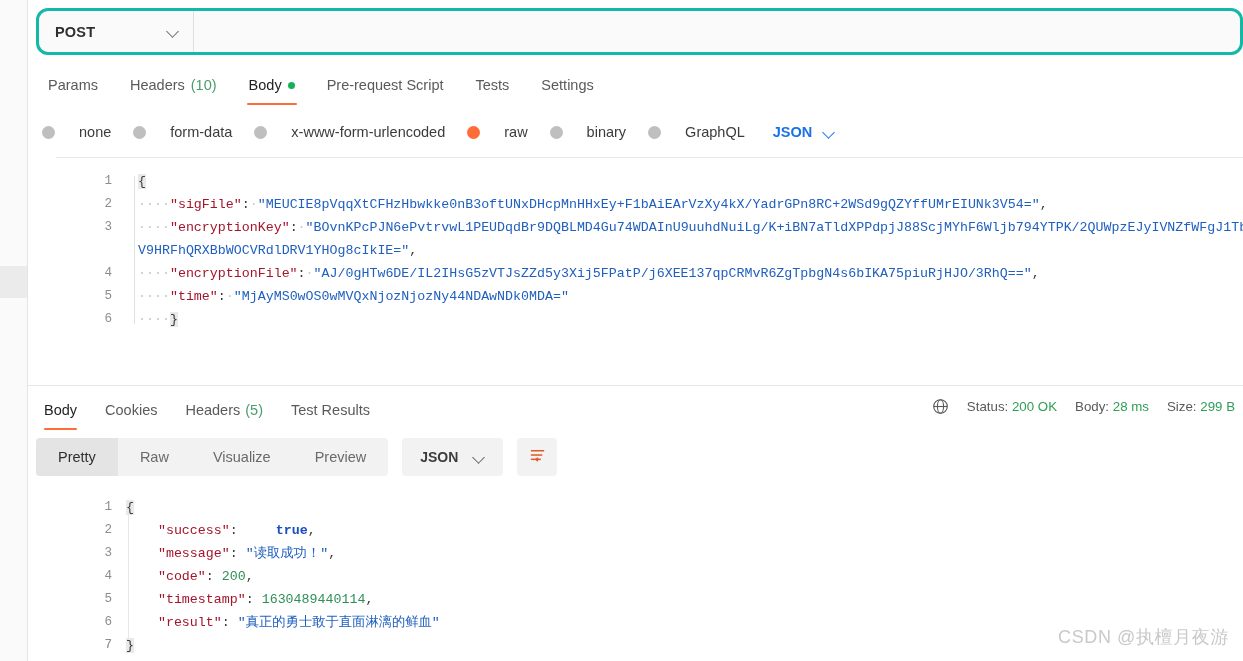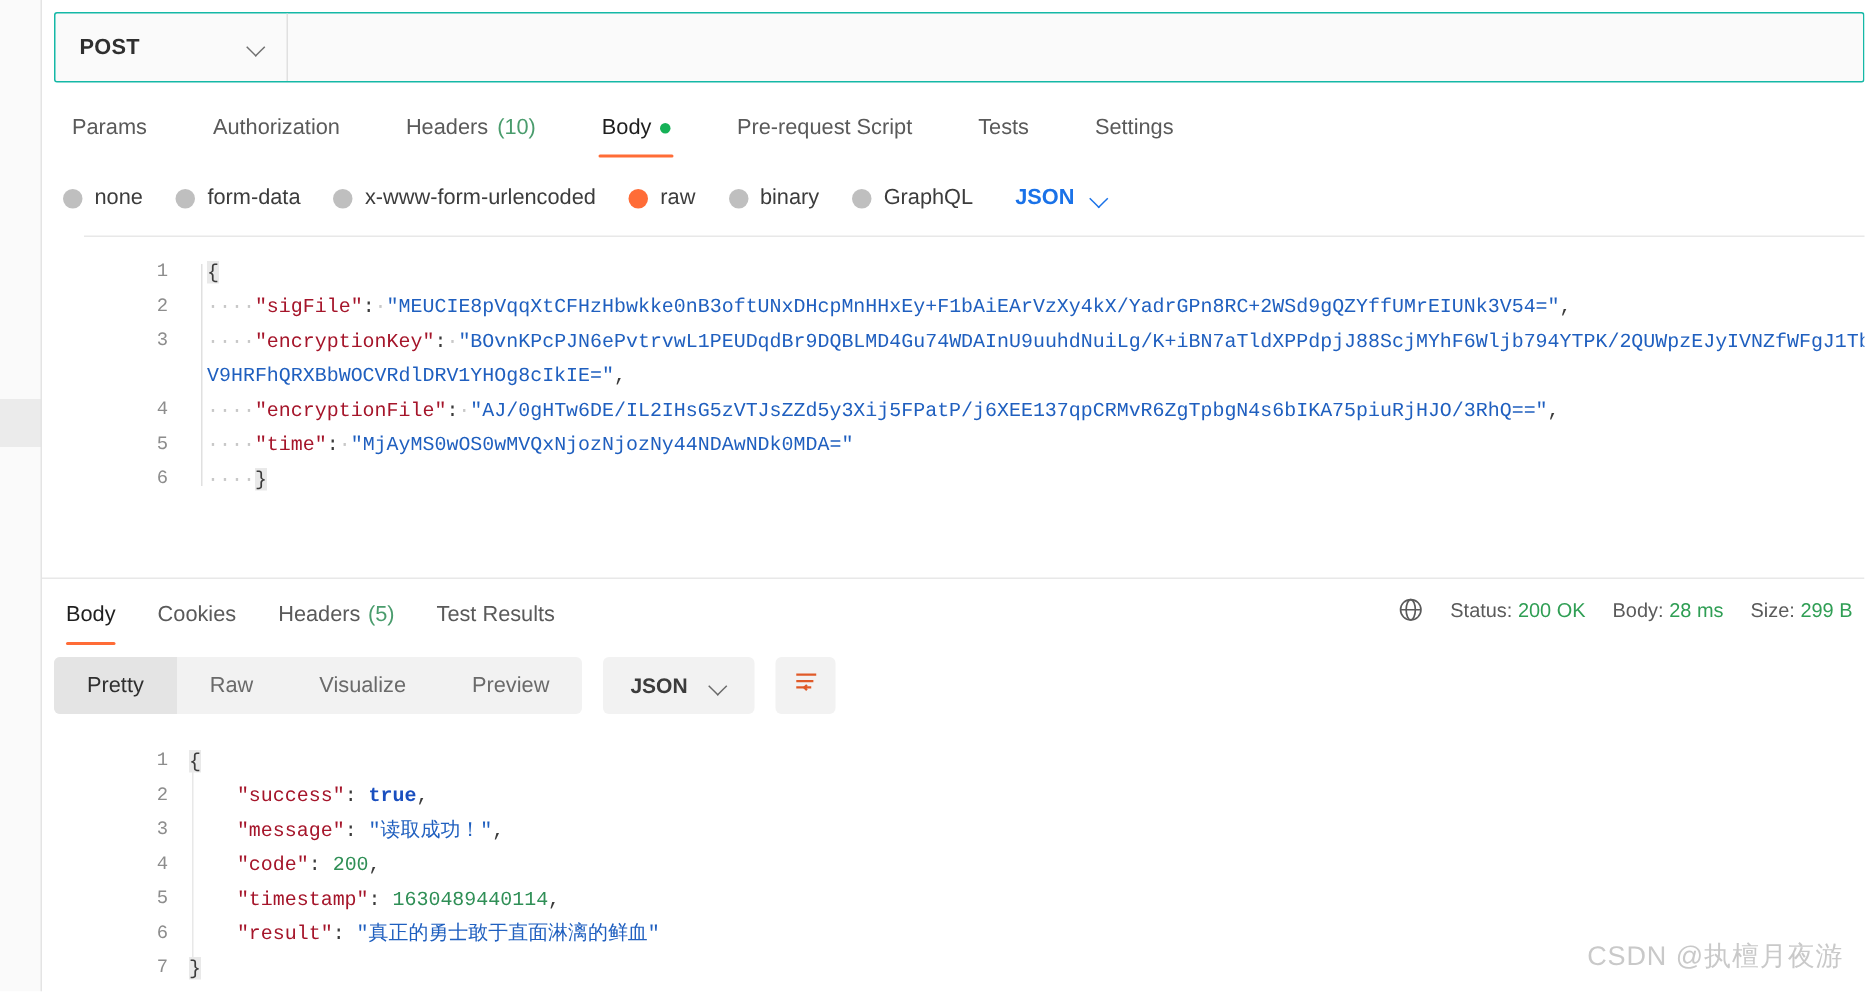--- a/index.html
+++ b/index.html
@@ -15,63 +15,63 @@
   
   .left-rail { position:absolute; left:0; top:0; width:28px; height:661px; background:#fafafa; }
   .rail-chunk { position:absolute; left:0; width:28px; background:#ebebeb; }
   .rail-divider { position:absolute; left:27px; top:0; width:1px; height:661px; background:#e4e4e4; }
 
   
   .request-pane { position:absolute; left:28px; top:0; width:1215px; height:385px; background:#fff; }
 
   .url-row {
     position:absolute; left:8px; top:8px; width:1207px; height:47px;
-    border:1px solid #14b8a6; border-radius:2px; background:#fafafa;
+    border:3px solid #14b8a6; border-radius:12px; background:#fafafa;
     display:flex; align-items:stretch;
   }
   .method-box {
     width:155px; display:flex; align-items:center; justify-content:space-between;
     padding:0 14px 0 16px; border-right:1px solid #e0e0e0; cursor:pointer;
   }
   .method-label { font-size:14.5px; color:#2f2f2f; font-weight:600; letter-spacing:0.2px; }
   .chev { width:11px; height:11px; position:relative; }
   .chev::before {
     content:""; position:absolute; left:0; top:1px; width:8px; height:8px;
     border-right:1.5px solid #707070; border-bottom:1.5px solid #707070;
     transform:rotate(45deg);
   }
   .url-box { flex:1; display:flex; align-items:center; padding:0 16px; cursor:text; }
   .url-text { font-size:14.5px; color:#3c3c3c; }
   .url-ellip { color:#9a9a9a; }
 
   
   .req-tabs {
     position:absolute; left:8px; top:70px; height:32px;
-    display:flex; align-items:flex-start; gap:12px;justify-content:flex-end;
+    display:flex; align-items:flex-start; gap:0px;justify-content:flex-end;
   }
   .rtab {
     font-size:14.5px; color:#5a5a5a; padding:0 16px; height:30px;
     line-height:22px; cursor:pointer; position:relative; white-space:nowrap;
     display:flex; align-items:center; gap:6px;
   }
   .rtab:first-child { padding-left:12px; }
   .rtab.active { color:#1f1f1f; }
   .rtab.active::after {
     content:""; position:absolute; left:14px; right:14px; bottom:-5px;
     height:2.5px; background:#ff6c37; border-radius:2px;
   }
   .rtab .count { color:#4a9c6d; }
   .green-dot { width:7px; height:7px; border-radius:50%; background:#16b157; display:inline-block; }
 
   
   .body-types {
     position:absolute; left:14px; top:120px; height:24px;
     display:flex; align-items:center;
   }
-  .bt { display:flex; align-items:center; gap:8px; margin-right:22px; cursor:pointer; }
+  .bt { display:flex; align-items:center; gap:24px; margin-right:22px; cursor:pointer; }
   .radio { width:13px; height:13px; border-radius:50%; background:#bfbfbf; display:block; }
   .radio.on { background:#ff6c37; }
   .bt-label { font-size:14.5px; color:#3c3c3c; }
   .json-select { display:flex; align-items:center; gap:12px; margin-left:6px; cursor:pointer; }
   .json-label { font-size:14.5px; color:#1a72e8; font-weight:700; }
   .chev-blue { width:11px; height:11px; position:relative; }
   .chev-blue::before {
     content:""; position:absolute; left:0; top:1px; width:8px; height:8px;
     border-right:1.5px solid #1a72e8; border-bottom:1.5px solid #1a72e8;
     transform:rotate(45deg);
@@ -87,21 +87,21 @@
     color:#8d8d8d; font-size:12.6px; user-select:none; line-height:23px;
   }
   .fold-col { width:12px; min-width:12px; }
   .code { flex:1; white-space:pre; }
 
   
   .k   { color:#a5152a; }           
   .s   { color:#1f5fbf; }           
   .p   { color:#3b3b3b; }           
   .num { color:#2f8f56; }           
-  .bool{ color:#1a4fbf; font-weight:700; }
+  .bool{ color:#1a4fbf; font-weight:700;margin-left:30px; }
   .ws  { color:#c8c8c8; }           
   .brace { color:#3b3b3b; background:#e9e9e9; }
 
   .req-editor { left:60px; top:170px; width:1183px; }
   .req-rule { position:absolute; left:106px; top:176px; width:1px; height:148px; background:#e0e0e0; }
 
   
   .response-pane { position:absolute; left:28px; top:386px; width:1215px; height:275px; background:#fff; }
 
   .resp-tabs { position:absolute; left:8px; top:10px; display:flex; align-items:flex-start; }
@@ -173,23 +173,20 @@
     <div class="url-row">
       <div class="method-box">
         <span class="method-label">POST</span>
         <span class="chev"></span>
       </div>
     </div>
 
     <div class="req-tabs" id="req-tabs">
         <div class="rtab">
           <span>Params</span>
-        </div>
-        <div class="rtab">
-          <span>Authorization</span>
         </div>
         <div class="rtab">
           <span>Headers</span>
           <span class="count">(10)</span>
         </div>
         <div class="rtab active">
           <span>Body</span>
           <span class="green-dot"></span>
         </div>
         <div class="rtab">

